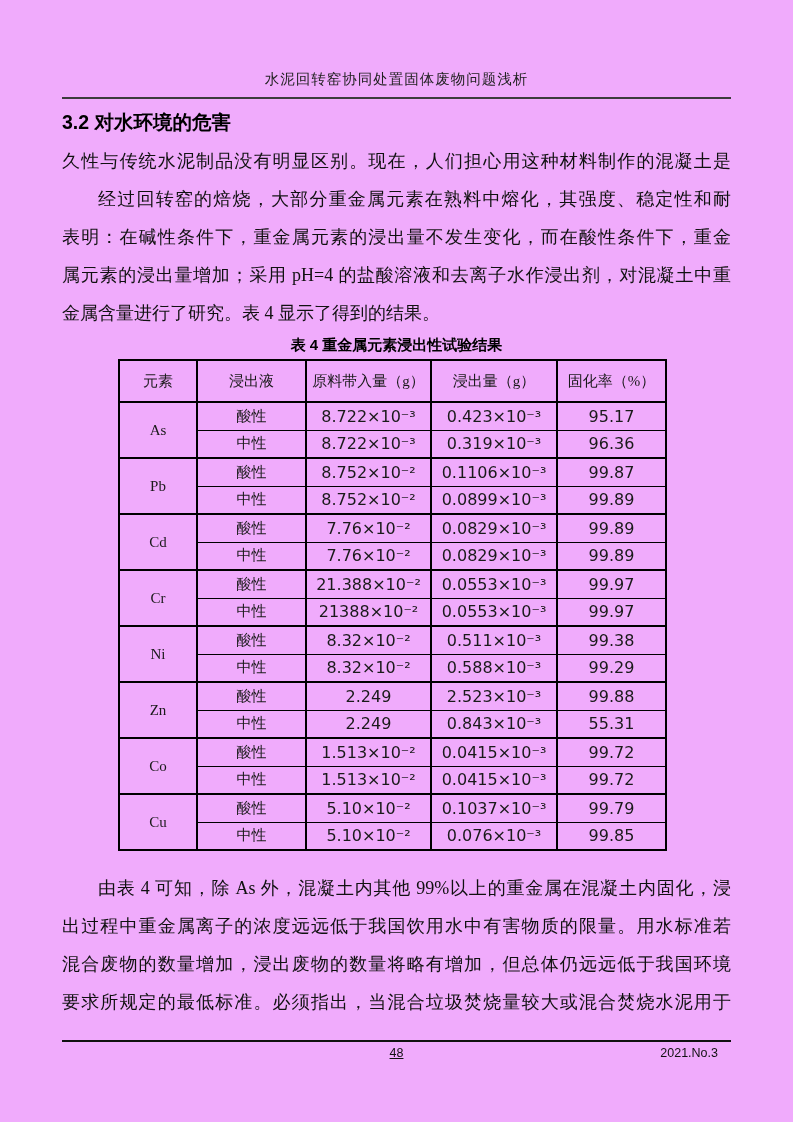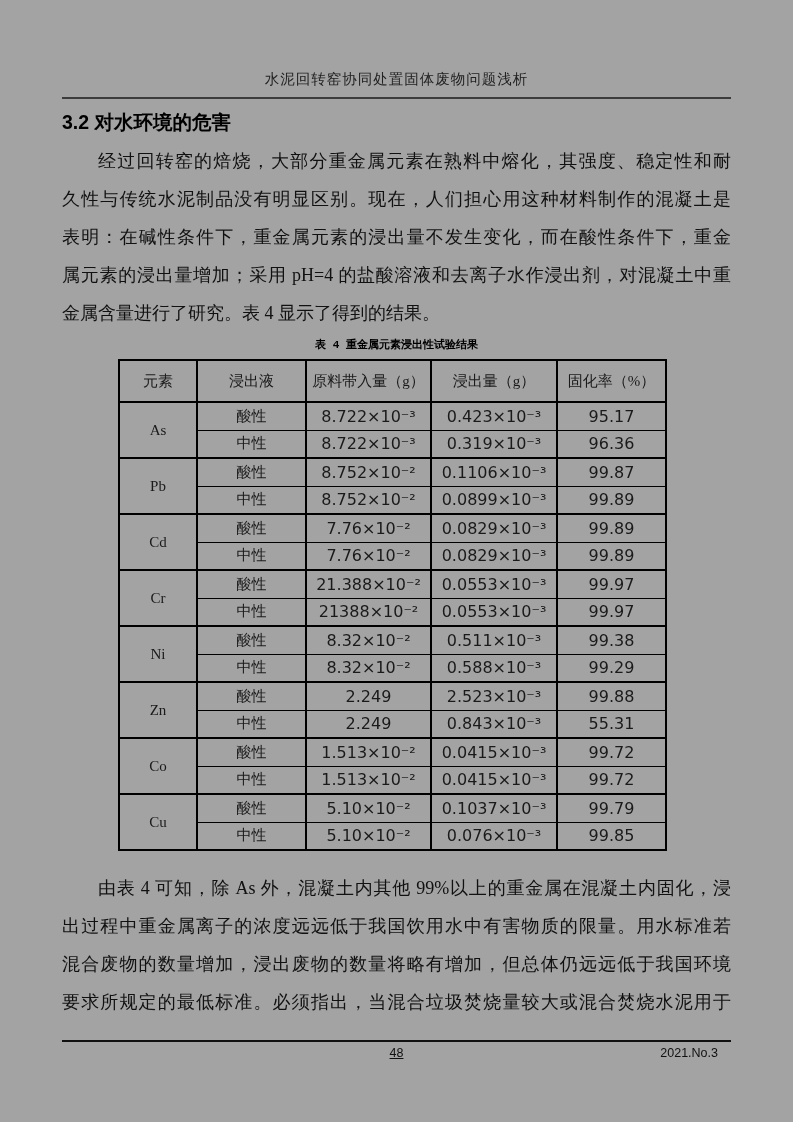--- a/index.html
+++ b/index.html
@@ -1,21 +1,21 @@
 <!DOCTYPE html>
 <html lang="zh"><head>
 <meta charset="utf-8">
 <style>
   * { margin: 0; padding: 0; box-sizing: border-box; }
   html, body { background: #ffffff; }
   .page {
     position: relative;
     width: 793px; height: 1122px;
     margin: 0 auto;
-    background: #a3a3a3;
+    background: #f0abfc;
     color: #1a1a1a;
     font-family: "Liberation Serif", "DejaVu Serif", serif;
     overflow: hidden;
   }
   .content { padding: 0 62px; }
 
   
   .running-head {
     padding-top: 70px;
     padding-bottom: 8px;
@@ -49,23 +49,23 @@
     white-space: normal;
     color: #111;
   }
   .bodyline.first { text-indent: 2em; }
   .bodyline.lastline { text-align-last: left; }
 
   
   .table-caption {
     margin-top: 2px;
     text-align: center;
-    font-family: Liberation Mono, monospace;
+    font-family: Liberation Sans, sans-serif;
     font-weight: bold;
-    font-size: 11px;
+    font-size: 15px;
     color: #000;
     line-height: 22px;
   }
 
   
   .data-table {
     border-collapse: collapse;
     border: 2px solid #000;
     margin-left: 56px;
     margin-top: 3px;
@@ -118,22 +118,22 @@
 <div class="page">
   <div class="content">
 
     <div class="running-head">
       <div class="title">水泥回转窑协同处置固体废物问题浅析</div>
     </div>
 
     <h2 class="section-heading">3.2 对水环境的危害</h2>
 
     <div class="para">
+      <div class="bodyline">久性与传统水泥制品没有明显区别。现在，人们担心用这种材料制作的混凝土是</div>
       <div class="bodyline first">经过回转窑的焙烧，大部分重金属元素在熟料中熔化，其强度、稳定性和耐</div>
-      <div class="bodyline">久性与传统水泥制品没有明显区别。现在，人们担心用这种材料制作的混凝土是</div>
       <div class="bodyline">表明：在碱性条件下，重金属元素的浸出量不发生变化，而在酸性条件下，重金</div>
       <div class="bodyline">属元素的浸出量增加；采用 pH=4 的盐酸溶液和去离子水作浸出剂，对混凝土中重</div>
       <div class="bodyline lastline">金属含量进行了研究。表 4 显示了得到的结果。</div>
     </div>
 
     <div class="table-caption">表 4 重金属元素浸出性试验结果</div>
 
     <table class="data-table">
       <colgroup>
           <col style="width: 78px;">

